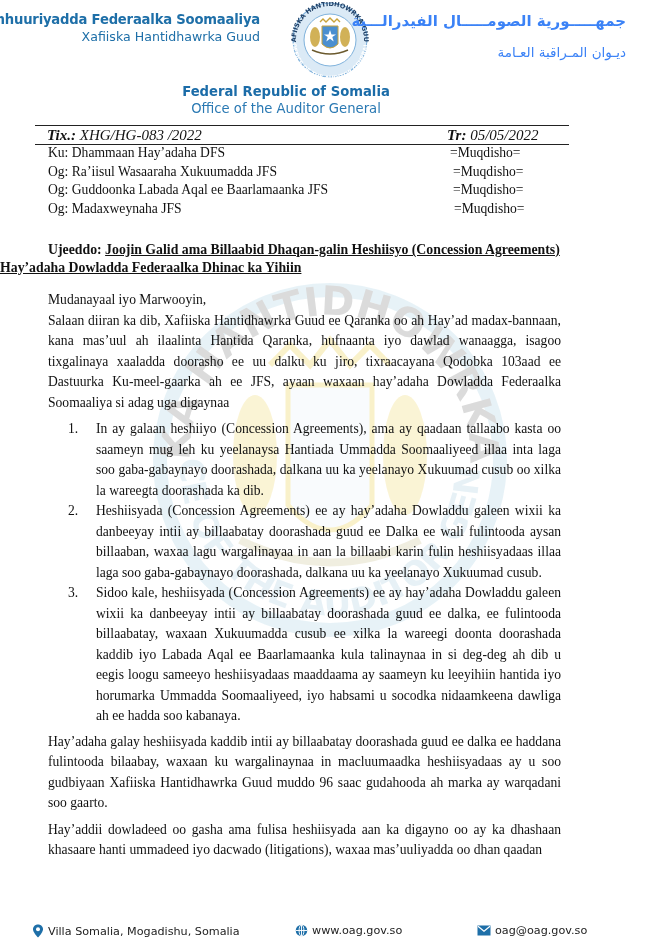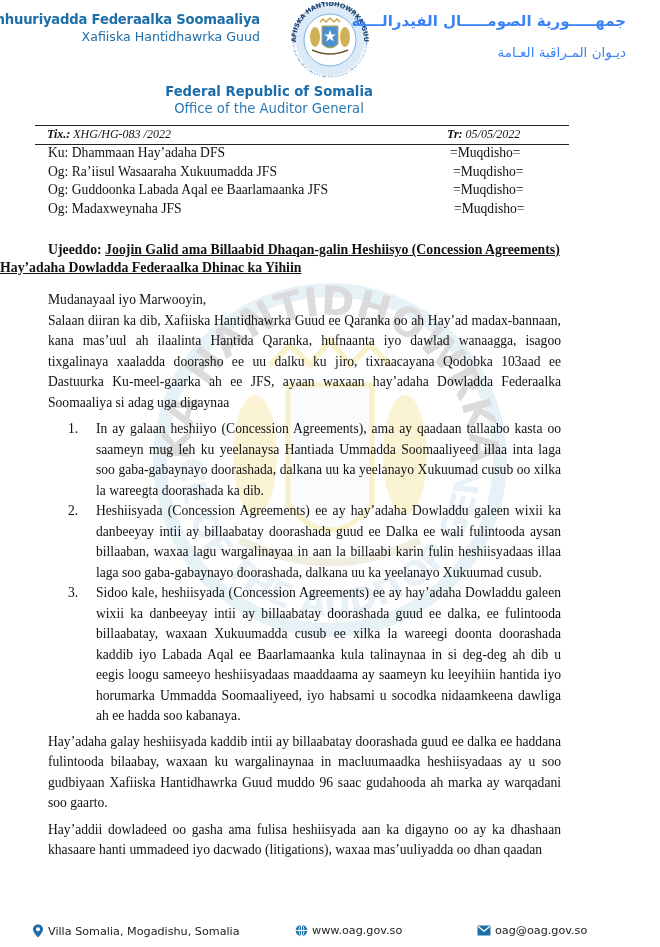--- a/index.html
+++ b/index.html
@@ -8,26 +8,26 @@
   
   .hdr-left { position: absolute; top: 12px; right: 400px; text-align: right; font-family: "DejaVu Sans", sans-serif; color: #1e6fa8; }
   .hdr-left .l1 { font-size: 13.2px; font-weight: bold; letter-spacing: -0.2px; white-space: nowrap; }
   .hdr-left .l2 { font-size: 12.6px; margin-top: 2px; white-space: nowrap; }
   .hdr-right { position: absolute; top: 12px; left: 376px; font-family: "DejaVu Sans", sans-serif; color: #3b82f6; direction: rtl; text-align: right; width: 250px; }
   .hdr-right .l1 { font-size: 15px; font-weight: bold; white-space: nowrap; }
   .hdr-right .l2 { font-size: 13.5px; margin-top: 14px; white-space: nowrap; }
 
   .seal { position: absolute; left: 276px; top: 2px; width: 108px; height: 76px; }
 
-  .hdr-center { position: absolute; top: 84px; left: 0; width: 538px; text-align: center; font-family: "DejaVu Sans", sans-serif; color: #1e6fa8; }
+  .hdr-center { position: absolute; top: 84px; left: 0; width: 538px; text-align: center; font-family: "DejaVu Sans", sans-serif; color: #1e6fa8; padding-left: 17px; }
   .hdr-center .l1 { font-size: 13.2px; font-weight: bold; color: #1b6ca8; margin-left: 0px; }
   .hdr-center .l2 { font-size: 13.2px; margin-top: 2px; color: #2a79b3; }
 
   
-  .refbar { position: absolute; top: 125px; left: 35px; width: 534px; height: 18px; border-top: 1.4px solid #222; border-bottom: 1.4px solid #222; font-size: 12px; font-style: italic; }
+  .refbar { position: absolute; top: 125px; left: 35px; width: 534px; height: 18px; border-top: 1.4px solid #222; border-bottom: 1.4px solid #222; font-size: 15px; font-style: italic; }
   .refbar .ref { position: absolute; left: 12px; top: 1px; }
   .refbar .date { position: absolute; left: 412px; top: 1px; }
   .refbar b { font-weight: bold; }
 
   
   .addr { position: absolute; left: 48px; top: 144px; width: 520px; font-size: 13.6px; line-height: 18.5px; }
   .addr .row { position: relative; height: 18.5px; white-space: nowrap; }
   .addr .loc { position: absolute; top: 0; }
 
   

